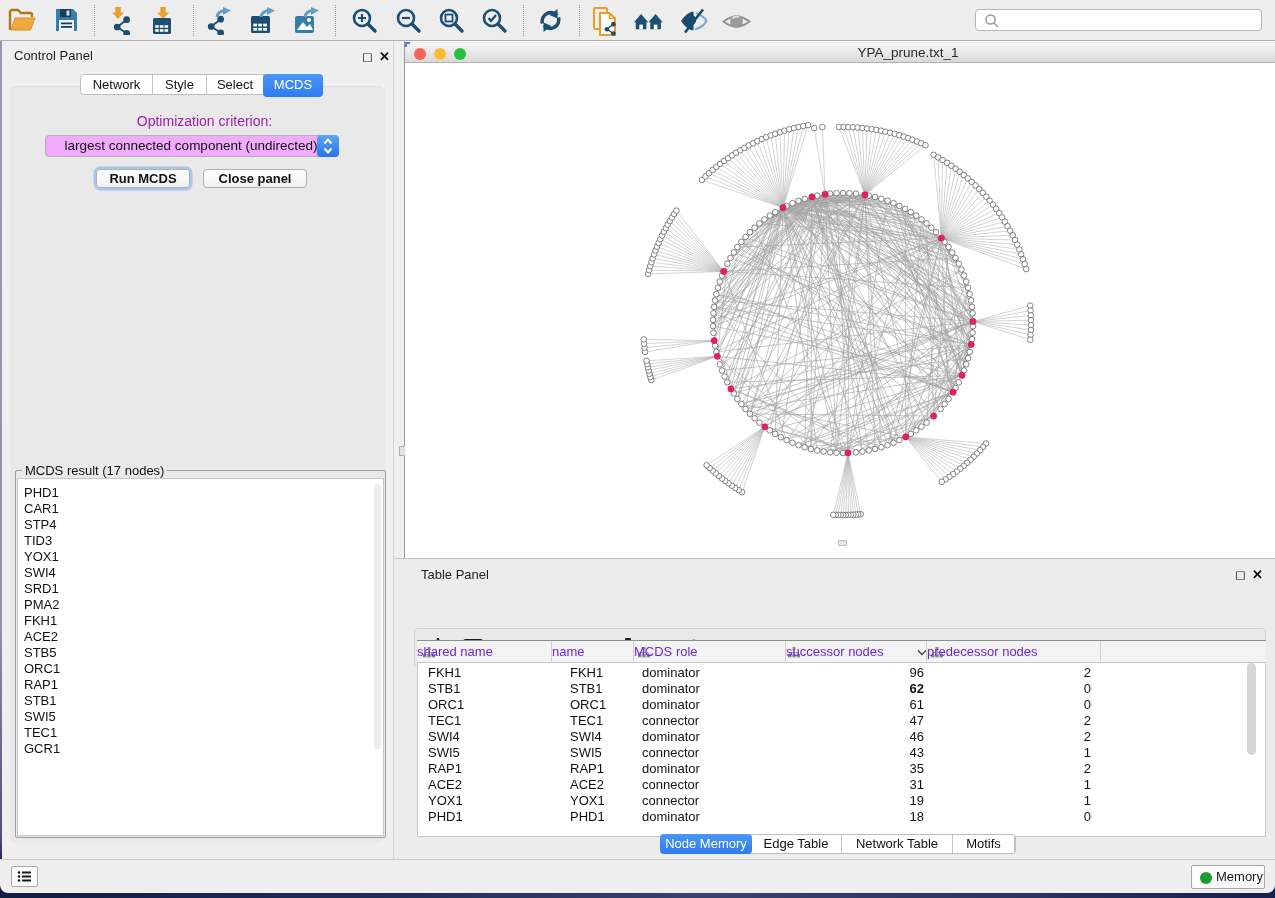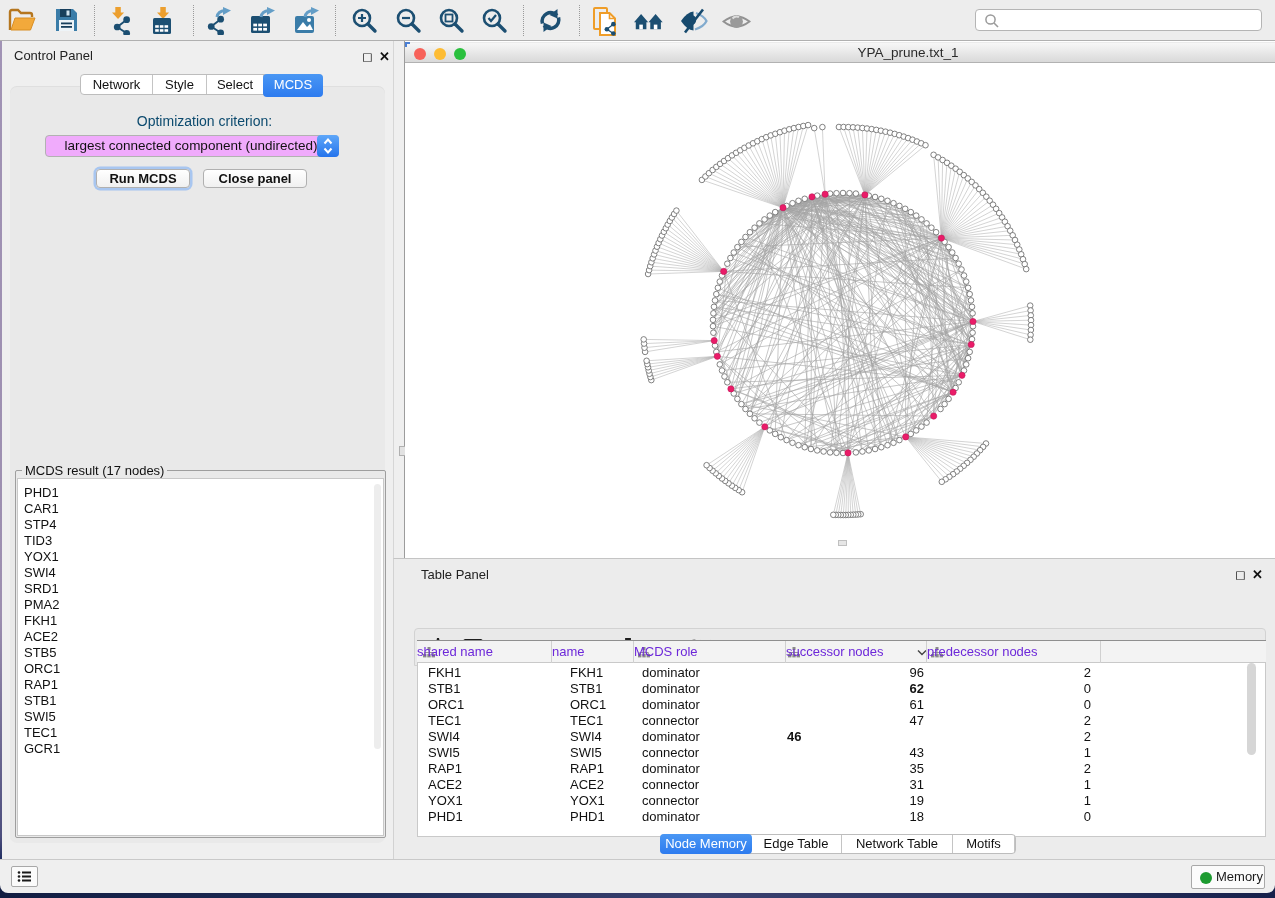--- a/index.html
+++ b/index.html
@@ -13,21 +13,21 @@
 
 #leftpanel { left:0; top:41px; width:393px; height:852px; background:#efefef; }
 #gutter { left:393px; top:41px; width:12px; height:517px; background:#efefef; border-right:1px solid #9c9c9c; border-left:1px solid #d6d6d6;}
 #grip-v { left:399px; top:446px; width:7px; height:10px; background:#e2e2e2; border:1px solid #b0b0b0; }
 .wbtn { position:absolute; font-size:13px; color:#111; }
 #cp-title { left:14px; top:48px; font-size:13px; color:#222; }
 #tabs { left:80px; top:74px; z-index:3; width:243px; height:21px; background:#fff; border:1px solid #bdbdbd; border-radius:4px; display:flex; }
 #tabs .tab { flex:0 0 auto; text-align:center; line-height:19px; font-size:13px; color:#111; border-right:1px solid #c4c4c4; }
 #tabs .tab.sel { background:linear-gradient(#4a97f4,#2d7bef); color:#fff; border-radius:4px; border-right:none; margin:-1px; height:23px; line-height:22px; }
 #innerpanel { left:10px; top:86px; width:375px; height:757px; background:#e9e9e9; border-radius:7px; box-shadow:inset 0 1px 0 #dfdfdf; }
-#optlabel { left:8px; top:113px; width:393px; text-align:center; font-size:14px; color:#0c4a6e; }
+#optlabel { left:8px; top:113px; width:393px; text-align:center; font-size:14px; color:#a21caf; }
 #combo { left:45px; top:135px; width:294px; height:22px; background:#f0abfc; border:1px solid #b2b2b2; border-radius:4px; }
 #combo .ctext { position:absolute; left:10px; right:12px; top:2px; text-align:center; font-size:13.5px; color:#111; white-space:nowrap; overflow:hidden; }
 #combo .spin { position:absolute; right:-1px; top:-1px; width:22px; height:22px; border-radius:4px; background:linear-gradient(#5ea7f9,#2574ec); }
 .btn { position:absolute; height:19px; background:linear-gradient(#ffffff,#f0f0f0); border:1px solid #b0b0b0; border-radius:4px; font-size:13px; color:#111; text-align:center; line-height:17px;font-weight:bold; }
 #runbtn { left:96px; top:169px; width:94px; box-shadow:0 0 0 2.5px rgba(125,175,245,0.6); }
 #closebtn { left:203px; top:169px; width:104px; }
 #groupbox { left:15px; top:470px; width:371px; height:368px; border:1px solid #9e9e9e; border-radius:2px; }
 #grouplabel { left:22px; top:463px; background:#e9e9e9; z-index:2; padding:0 3px; font-size:13px; color:#111; }
 #mcdslist { left:17px; top:478px; width:367px; height:358px; background:#fff; border:1px solid #c8c8c8; padding-top:6px; }
 #mcdslist .li { margin-left:6px; height:16px; line-height:16px; font-size:13px; color:#111; }
@@ -1113,21 +1113,21 @@
     <div class="td" style="left:369px;top:34px;width:137px;text-align:right;">61</div>
     <div class="td" style="left:510px;top:34px;width:163px;text-align:right;">0</div>
     <div class="td" style="left:10px;top:50px;">TEC1</div>
     <div class="td" style="left:152px;top:50px;">TEC1</div>
     <div class="td" style="left:224px;top:50px;">connector</div>
     <div class="td" style="left:369px;top:50px;width:137px;text-align:right;">47</div>
     <div class="td" style="left:510px;top:50px;width:163px;text-align:right;">2</div>
     <div class="td" style="left:10px;top:66px;">SWI4</div>
     <div class="td" style="left:152px;top:66px;">SWI4</div>
     <div class="td" style="left:224px;top:66px;">dominator</div>
-    <div class="td" style="left:369px;top:66px;width:137px;text-align:left;font-weight:bold;">46</div>
+    <div class="td" style="left:369px;top:66px;width:137px;text-align:right;">46</div>
     <div class="td" style="left:510px;top:66px;width:163px;text-align:right;">2</div>
     <div class="td" style="left:10px;top:82px;">SWI5</div>
     <div class="td" style="left:152px;top:82px;">SWI5</div>
     <div class="td" style="left:224px;top:82px;">connector</div>
     <div class="td" style="left:369px;top:82px;width:137px;text-align:right;">43</div>
     <div class="td" style="left:510px;top:82px;width:163px;text-align:right;">1</div>
     <div class="td" style="left:10px;top:98px;">RAP1</div>
     <div class="td" style="left:152px;top:98px;">RAP1</div>
     <div class="td" style="left:224px;top:98px;">dominator</div>
     <div class="td" style="left:369px;top:98px;width:137px;text-align:right;">35</div>

